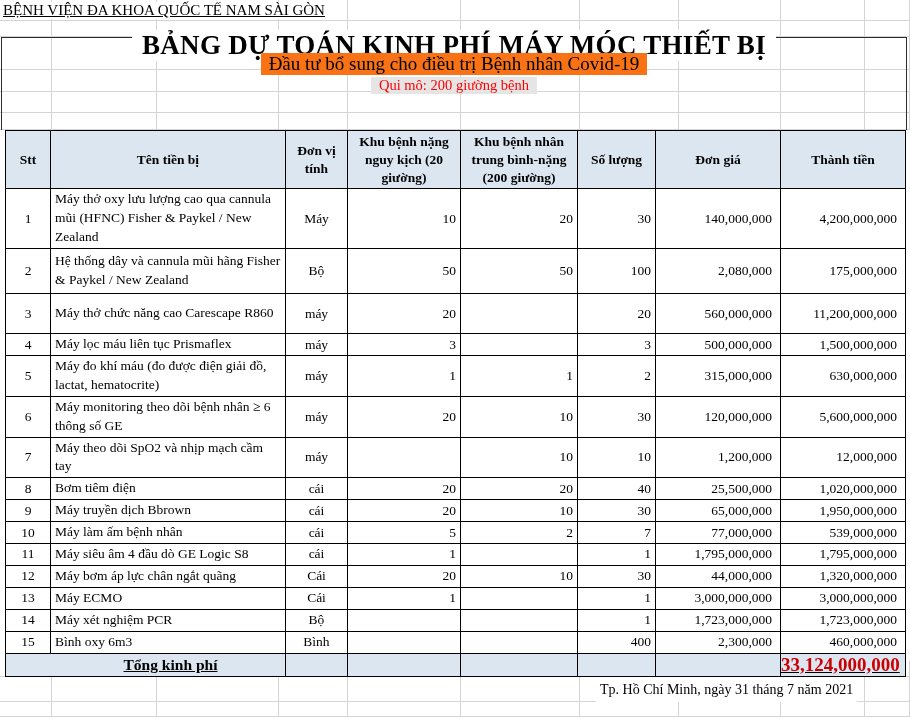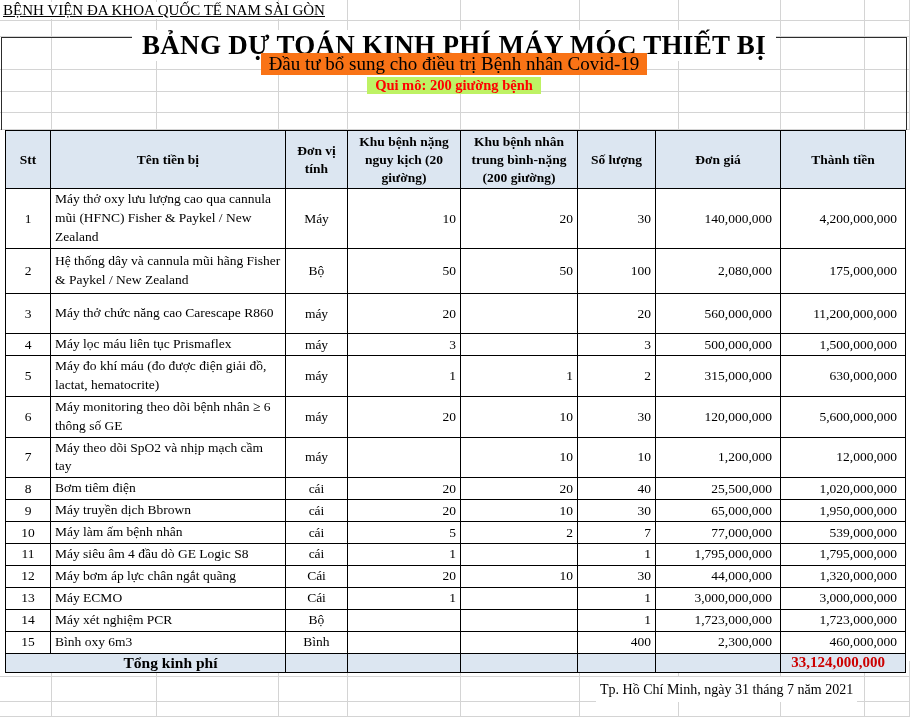--- a/index.html
+++ b/index.html
@@ -53,22 +53,22 @@
   .trow-scale{height:21px;}
   .doc-title{
     font-size:27px;font-weight:bold;letter-spacing:.3px;
     background:#fff;padding:0 10px;white-space:nowrap;
   }
   .doc-subtitle{
     font-size:19px;font-weight:normal;
     background:#f97316;padding:0 8px;white-space:nowrap;
   }
   .doc-scale{
-    font-size:14.5px;font-weight:bold;color:var(--red-scale);
-    background:#bef264;padding:0 8px;white-space:nowrap;
+    font-size:14.5px;font-weight:normal;color:var(--red-scale);
+    background:#e5e5e5;padding:0 8px;white-space:nowrap;
   }
   
   
   table.equip{
     position:absolute;top:130px;left:5px;z-index:2;
     width:900px;table-layout:fixed;
     border-collapse:collapse;
     background:#ffffff;
     font-size:13.5px;
   }
@@ -95,31 +95,31 @@
   tbody tr{height:20px;}
   tbody tr:nth-child(1){height:57px;}
   tbody tr:nth-child(2){height:45px;}
   tbody tr:nth-child(3){height:40px;}
   tbody tr:nth-child(4){height:21px;}
   tbody tr:nth-child(5){height:40px;}
   tbody tr:nth-child(6){height:40px;}
   tbody tr:nth-child(7){height:38px;}
   tbody tr:nth-child(8){height:21px;}
   tbody tr:nth-child(15){height:22px;}
-  tfoot tr{height:18px;}
+  tfoot tr{height:18px;text-decoration:underline;}
   tfoot td{
     background:var(--header-fill);
     border-bottom:3px solid #000;
   }
   td.total-label{
     font-size:15.5px;font-weight:bold;text-align:center;
     padding-left:50px;
   }
   td.total-value{
-    font-size:15px;font-weight:bold;color:var(--red-total);
+    font-size:19px;font-weight:bold;color:var(--red-total);
     text-align:right;padding-right:20px;
   }
   
   .date-line{
     position:absolute;top:677px;left:0;right:0;height:25px;z-index:3;
     line-height:25px;
   }
   .date-line span{
     position:absolute;left:596px;
     font-size:14px;background:#fff;padding:0 4px;white-space:nowrap;

